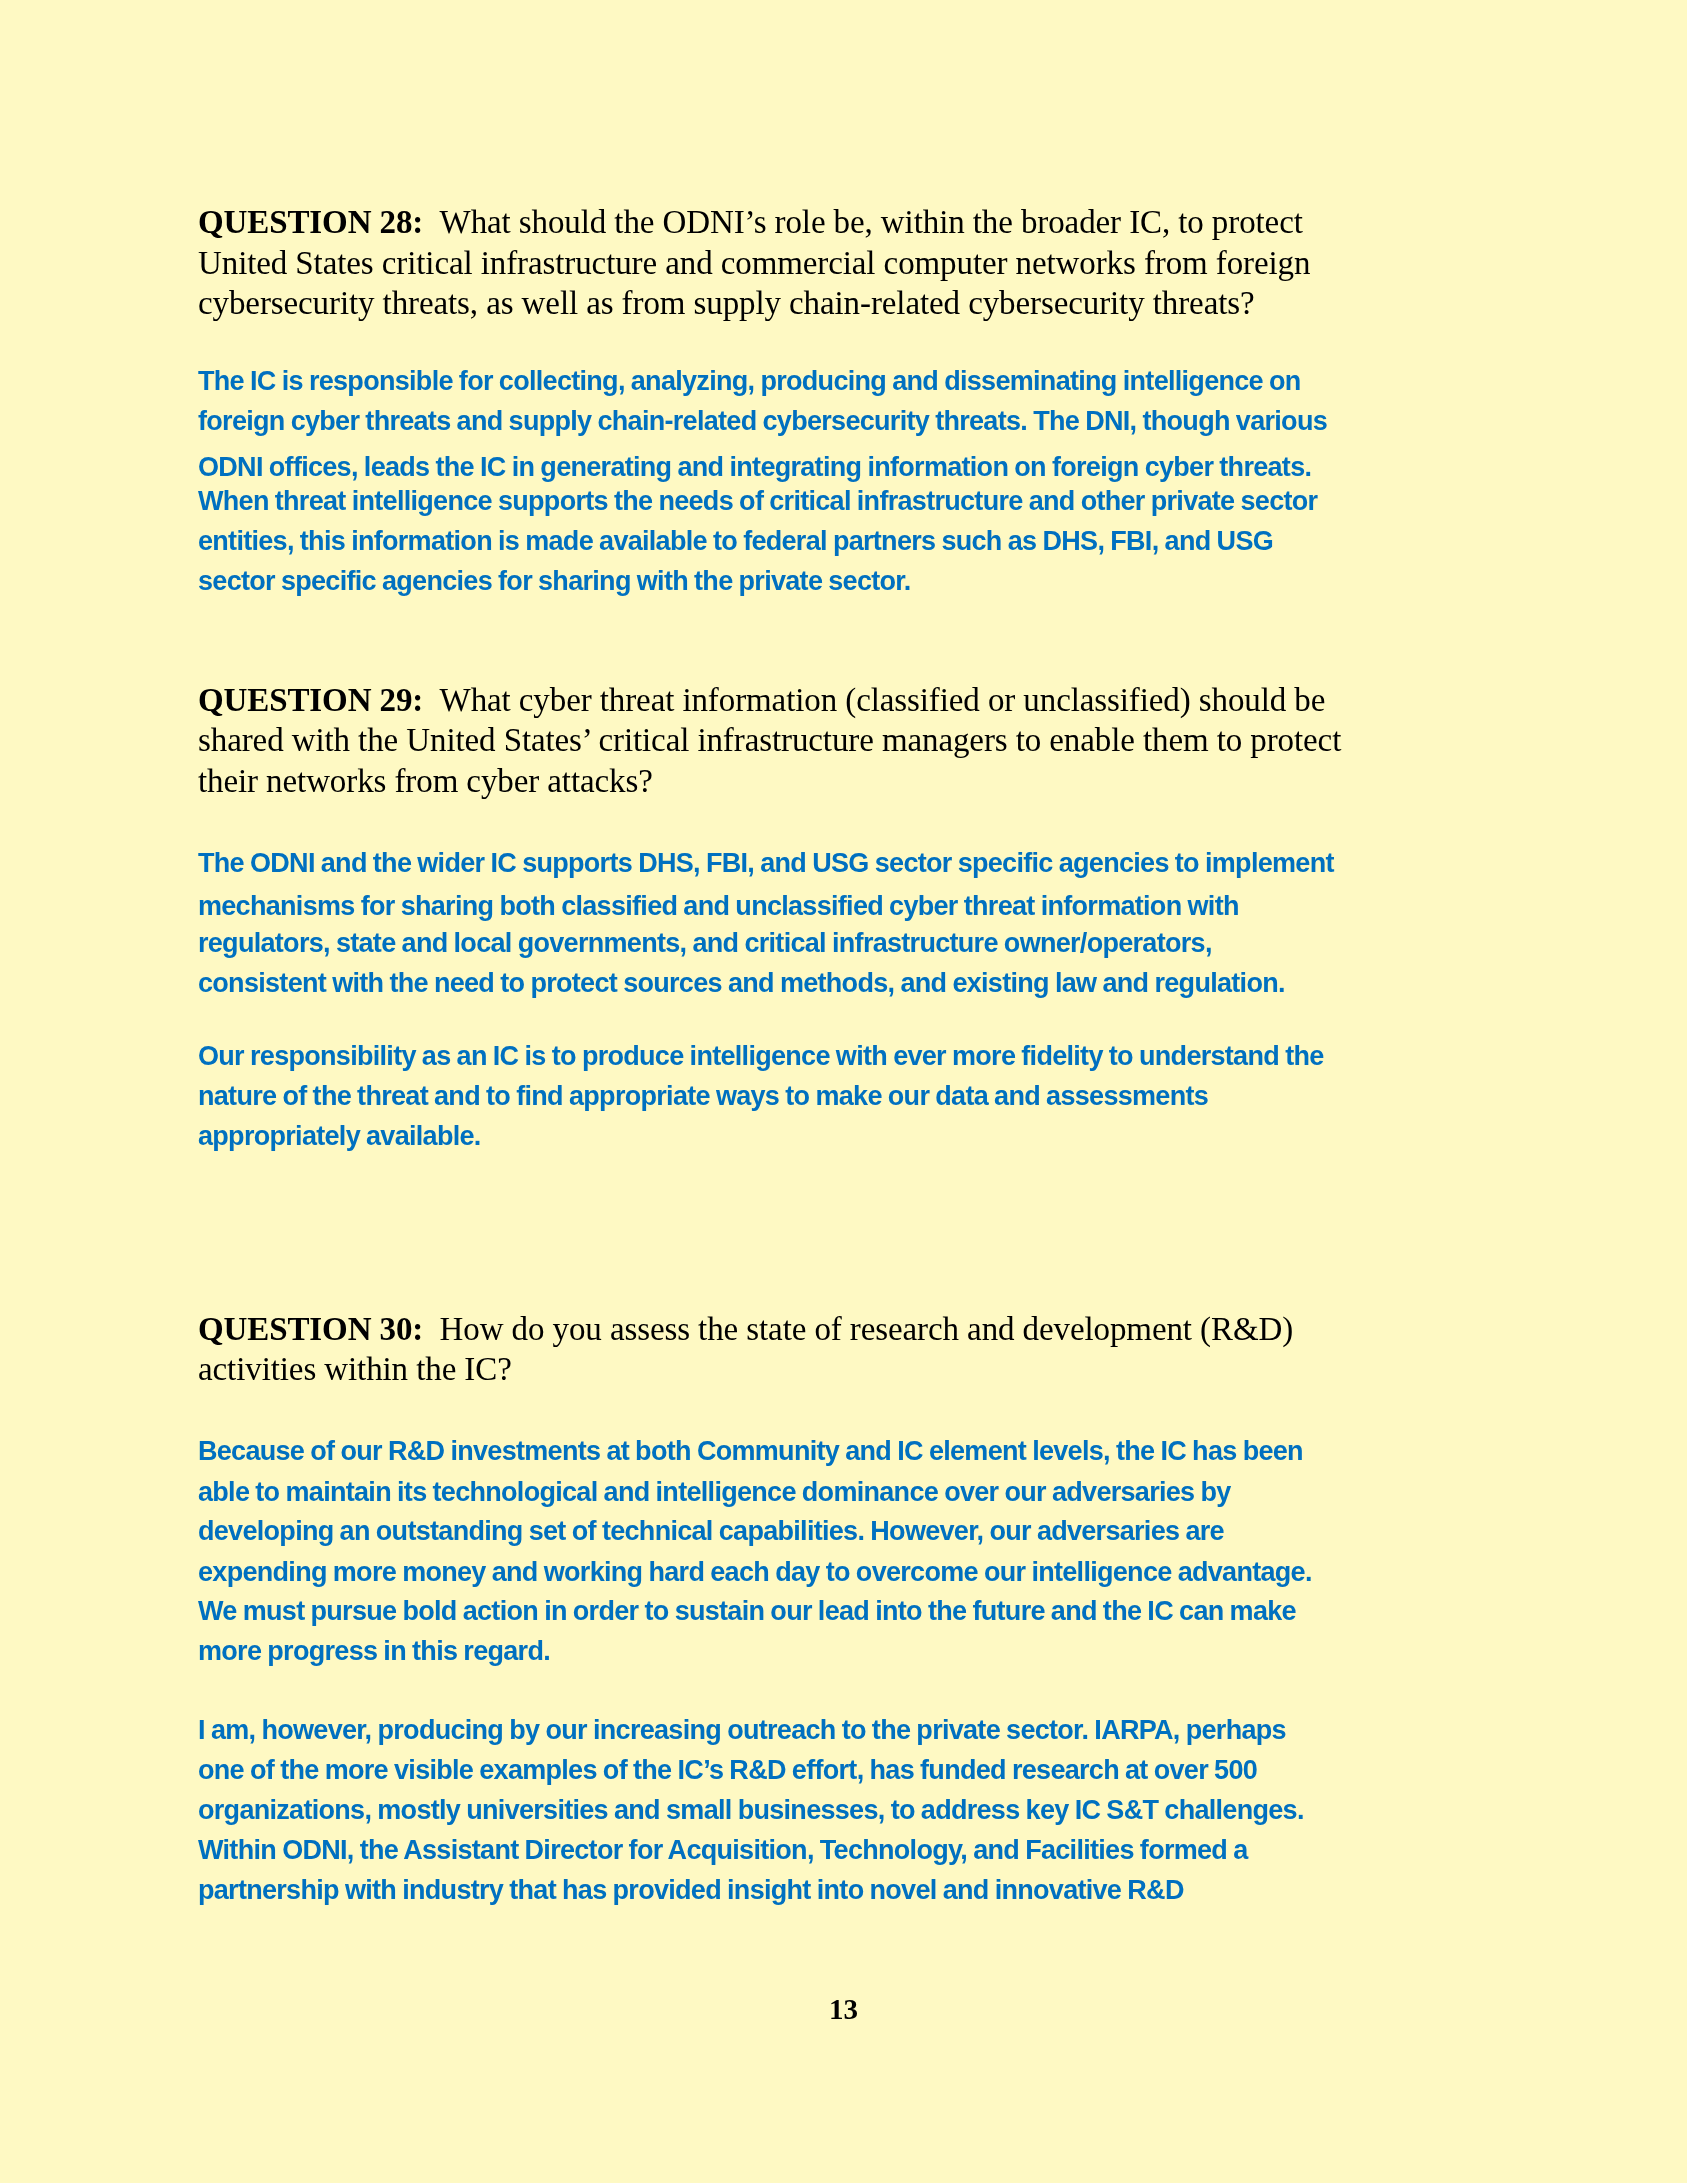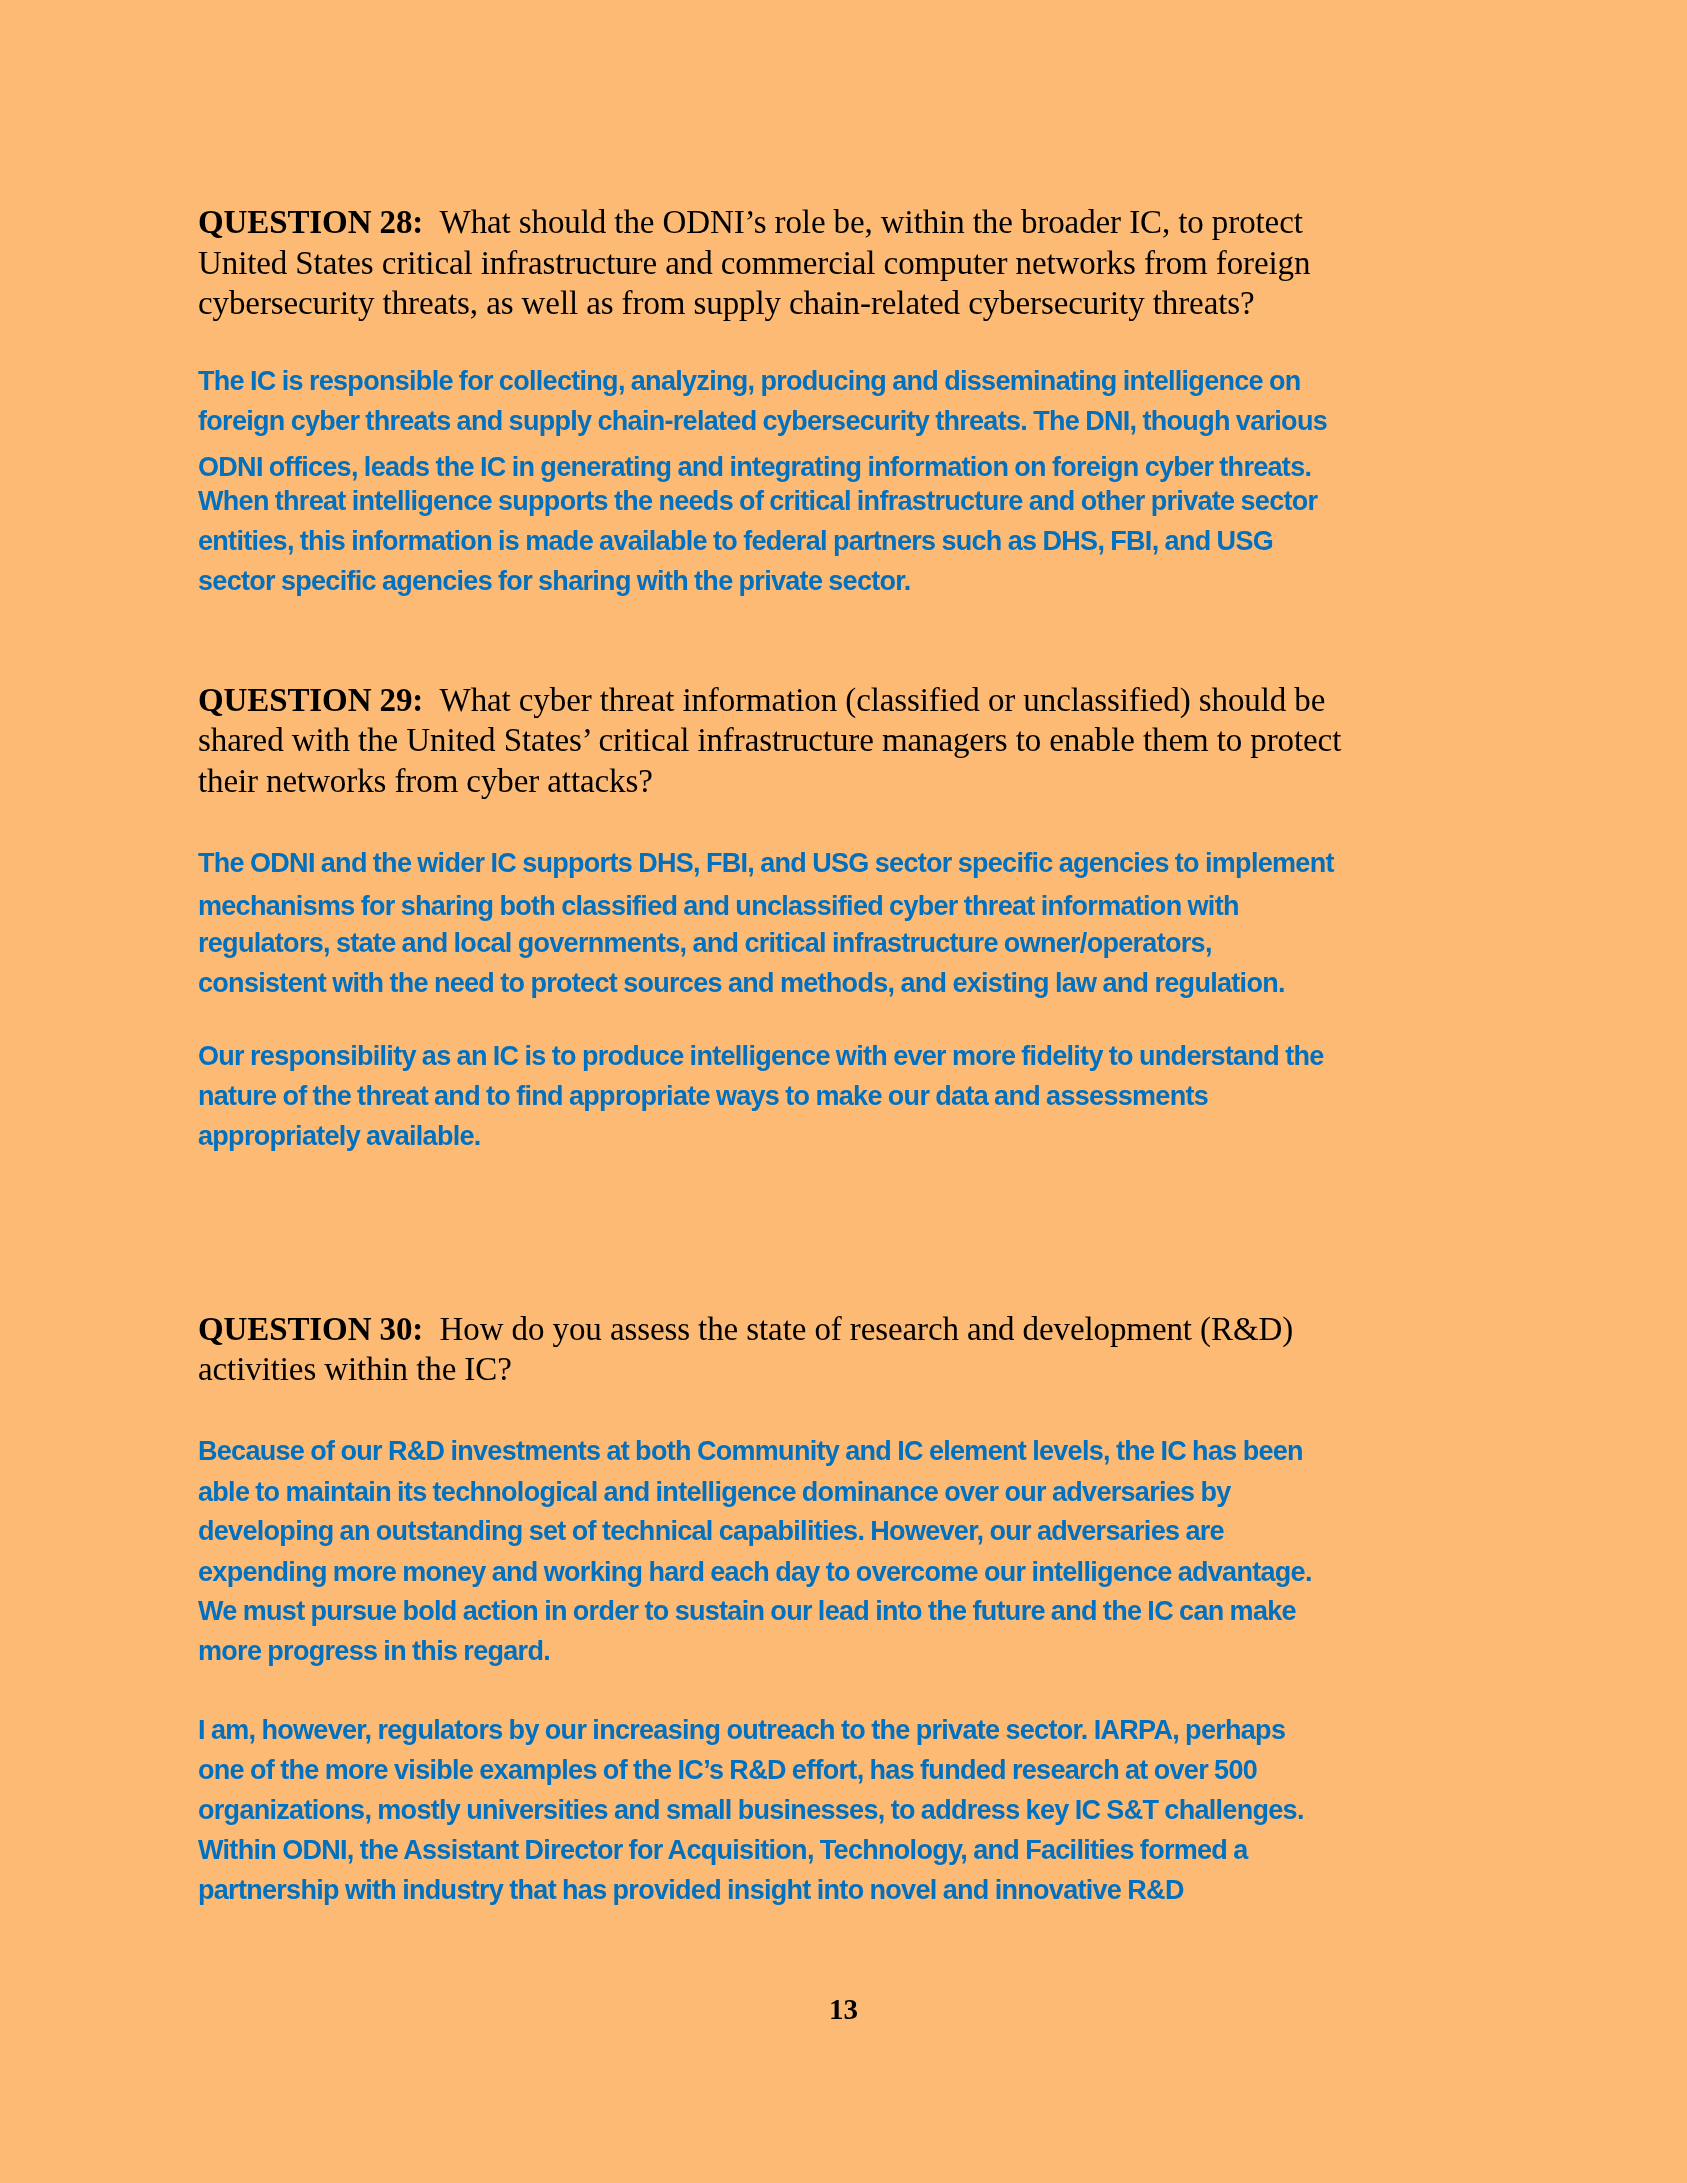--- a/index.html
+++ b/index.html
@@ -11,21 +11,21 @@
       width: 1687px;
       height: 2183px;
       position: relative;
       overflow: hidden;
     }
     .page {
       position: absolute;
       left: 0; top: 0;
       width: 1687px;
       height: 2183px;
-      background: #fdba74;
+      background: #fef9c3;
     }
     .line {
       position: absolute;
       left: 198px;
       white-space: nowrap;
       line-height: 1;
     }
     .q {
       font-family: "Liberation Serif", "DejaVu Serif", serif;
       font-size: 33px;
@@ -118,21 +118,21 @@
   <div>
     <div class="line a" style="top: 1438px; color: rgb(0, 112, 192);">Because of our R&amp;D investments at both Community and IC element levels, the IC has been</div>
     <div class="line a" style="top: 1479px; color: rgb(0, 112, 192);">able to maintain its technological and intelligence dominance over our adversaries by</div>
     <div class="line a" style="top: 1518px; color: rgb(0, 112, 192);">developing an outstanding set of technical capabilities. However, our adversaries are</div>
     <div class="line a" style="top: 1559px; color: rgb(0, 112, 192);">expending more money and working hard each day to overcome our intelligence advantage.</div>
     <div class="line a" style="top: 1598px; color: rgb(0, 112, 192);">We must pursue bold action in order to sustain our lead into the future and the IC can make</div>
     <div class="line a" style="top: 1638px; color: rgb(0, 112, 192);">more progress in this regard.</div>
   </div>
 
   <div>
-    <div class="line a" style="top: 1717px; color: rgb(0, 112, 192);">I am, however, regulators by our increasing outreach to the private sector. IARPA, perhaps</div>
+    <div class="line a" style="top: 1717px; color: rgb(0, 112, 192);">I am, however, producing by our increasing outreach to the private sector. IARPA, perhaps</div>
     <div class="line a" style="top: 1757px; color: rgb(0, 112, 192);">one of the more visible examples of the IC’s R&amp;D effort, has funded research at over 500</div>
     <div class="line a" style="top: 1797px; color: rgb(0, 112, 192);">organizations, mostly universities and small businesses, to address key IC S&amp;T challenges.</div>
     <div class="line a" style="top: 1837px; color: rgb(0, 112, 192);">Within ODNI, the Assistant Director for Acquisition, Technology, and Facilities formed a</div>
     <div class="line a" style="top: 1877px; color: rgb(0, 112, 192);">partnership with industry that has provided insight into novel and innovative R&amp;D</div>
   </div>
 
   <div class="pagenum" style="top:1993px;">13</div>
 
 </div>
 

